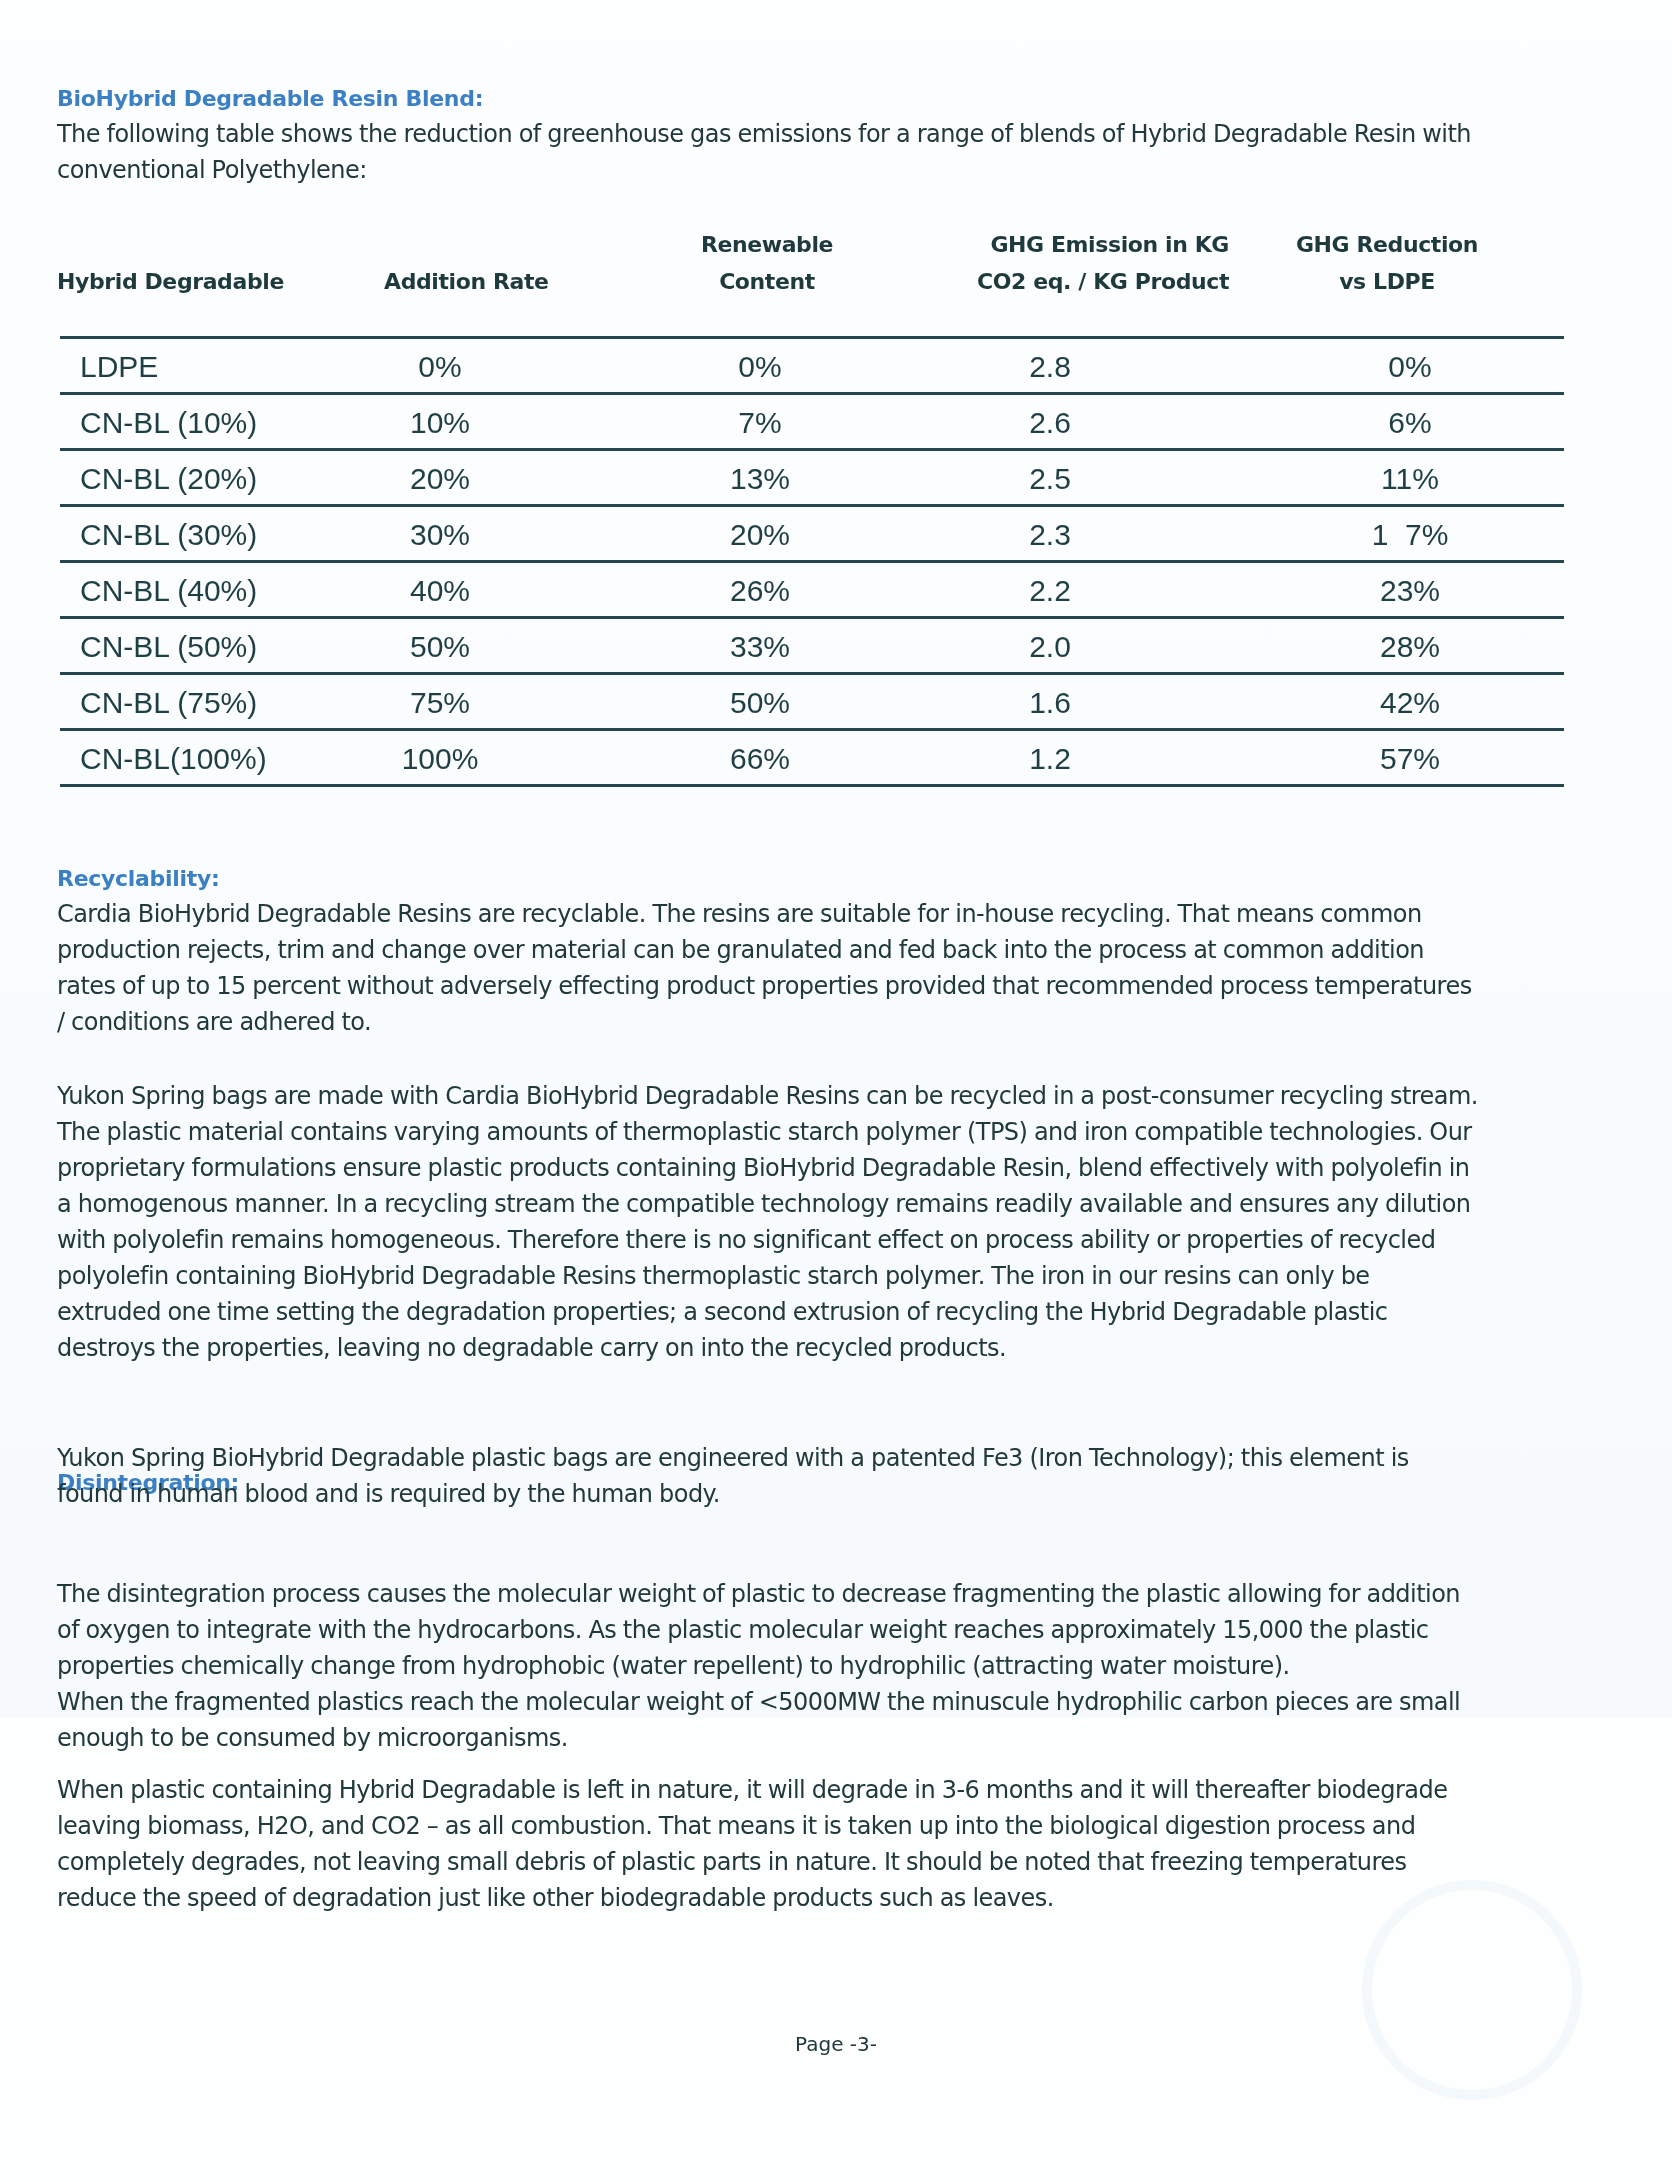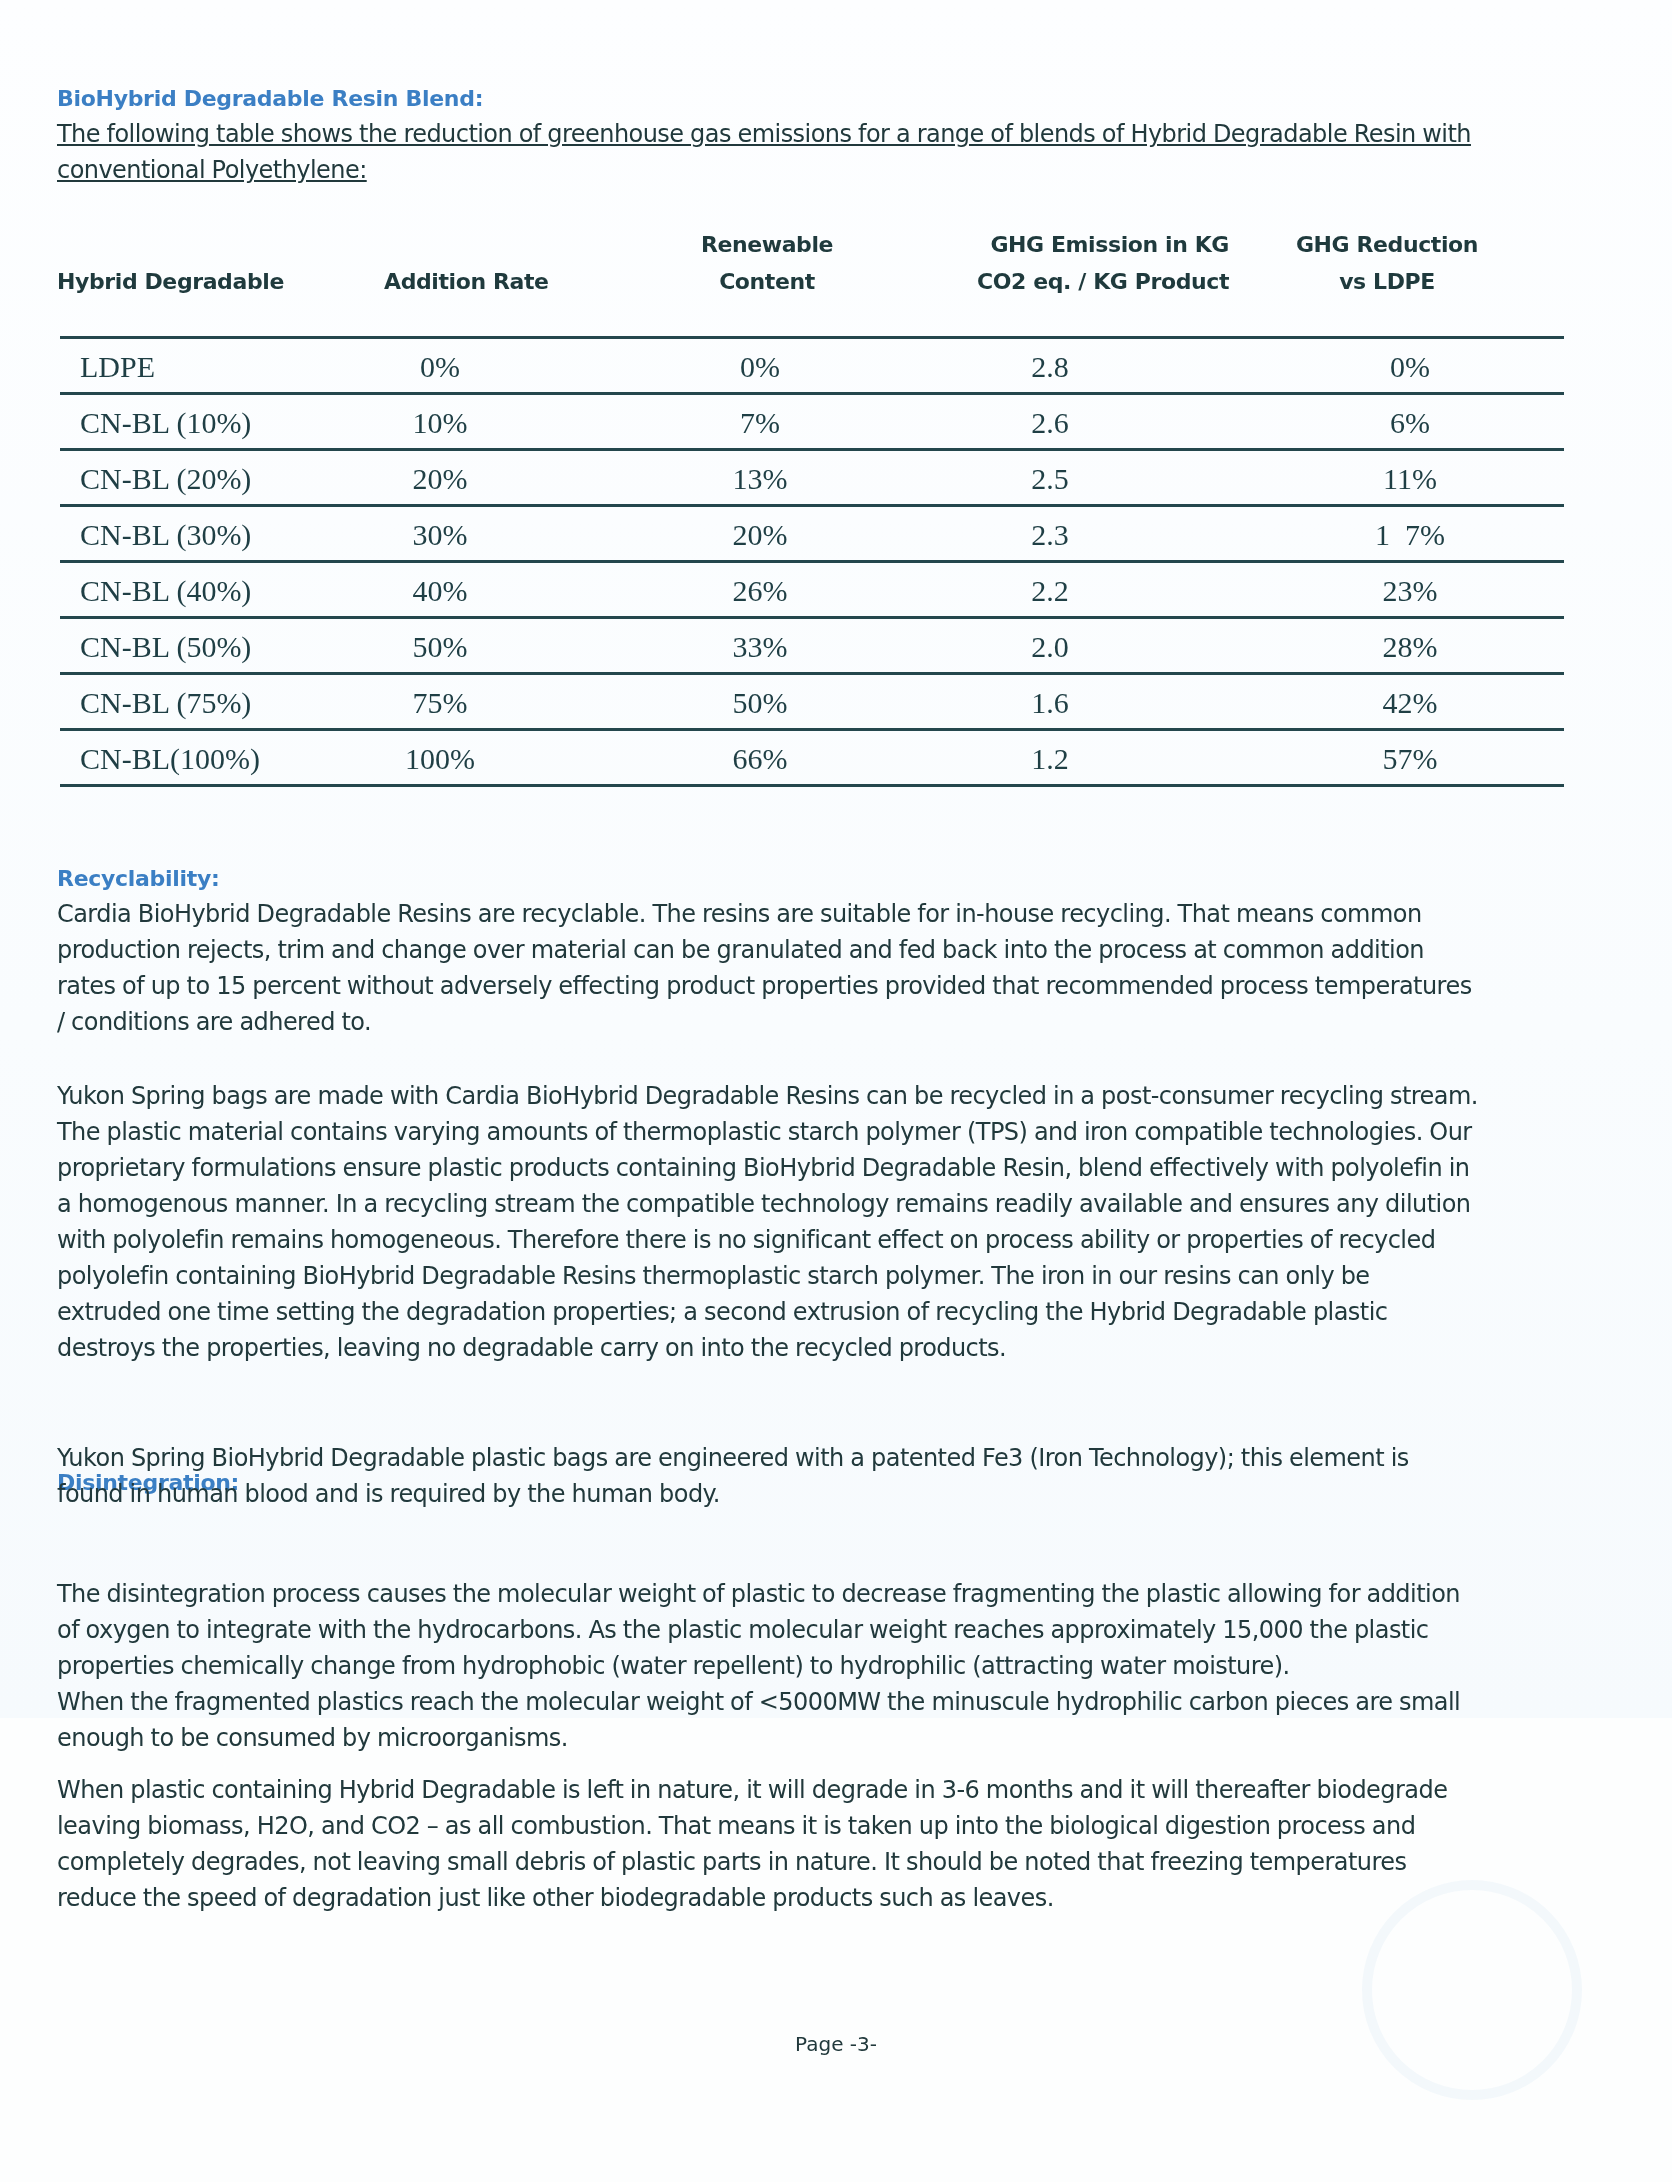--- a/index.html
+++ b/index.html
@@ -82,21 +82,20 @@
       font-family: "Liberation Sans", sans-serif;
       font-size: 30px;
       color: #1f3f45;
     }
     .trow:last-child { border-bottom: 3px solid #24474d; height: 59px; }
     .td {
       position: absolute;
       top: 10px;
       line-height: 36px;
       white-space: nowrap;
-      font-family: Liberation Serif, serif;
     }
     .td.c0 { left: 20px; }
     .td.c1 { left: 320px; width: 120px; text-align: center; }
     .td.c2 { left: 630px; width: 140px; text-align: center; }
     .td.c3 { left: 920px; width: 140px; text-align: center; }
     .td.c4 { left: 1280px; width: 140px; text-align: center; }
 
     .footer {
       position: absolute;
       left: 0;
@@ -118,21 +117,21 @@
     }
   </style>
 </head>
 <body>
 
 <div class="page">
 
   <div class="watermark"></div>
 
   <div class="heading" style="top:86px;">BioHybrid Degradable Resin Blend:</div>
-  <div class="para" style="top:116px;text-decoration:underline;">
+  <div class="para" style="top:116px;">
     <span class="line">The following table shows the reduction of greenhouse gas emissions for a range of blends of Hybrid Degradable Resin with</span>
     <span class="line">conventional Polyethylene:</span>
   </div>
 
   <div class="thead">
     <div class="th c0">
       <span>Hybrid Degradable</span>
     </div>
     <div class="th c1">
       <span>Addition Rate</span>

